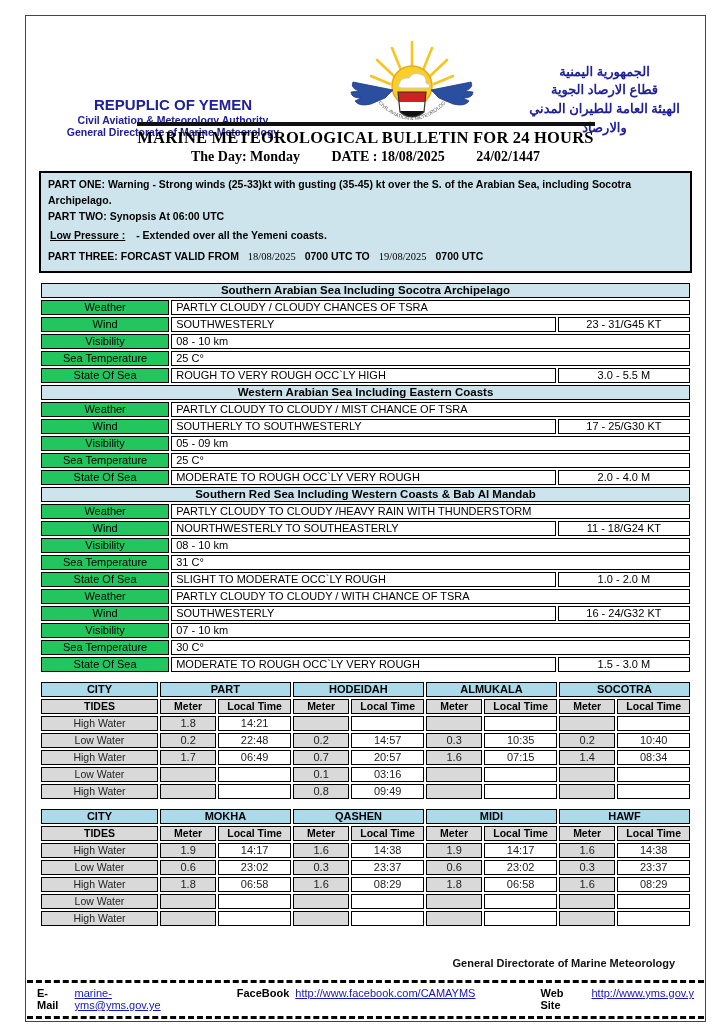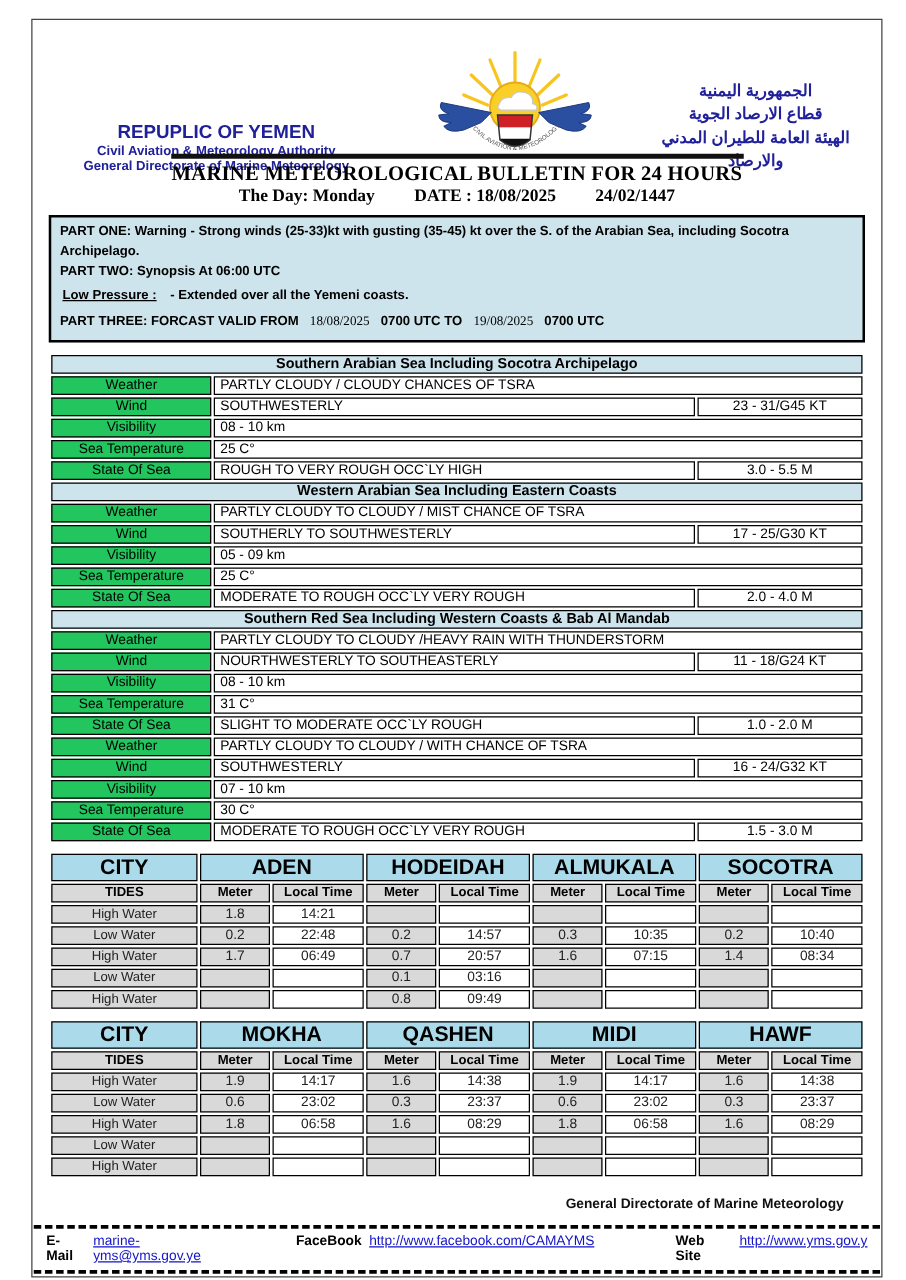--- a/index.html
+++ b/index.html
@@ -44,21 +44,21 @@
 
   
   .forecast { margin-top:8px; }
   .forecast td.sec { background:#cee4ec; text-align:center; font-weight:bold; font-size:11.5px; }
   .forecast td.lbl { background:#22c55e; text-align:center; }
   .forecast td.val { background:#fff; }
   .forecast td.rng { background:#fff; text-align:center; }
 
   
   .tides { margin-top:6px; }
-  .tides td.city   { background:#abdaeb; text-align:center; font-weight:bold; font-size:17px; }
+  .tides td.city   { background:#abdaeb; text-align:center; font-weight:bold; font-size:11px; }
   .tides td.sub    { background:#d9d9d9; text-align:center; font-weight:bold; font-size:10.5px; }
   .tides td.rowlbl { background:#d9d9d9; text-align:center; font-size:10.5px; color:#222; }
   .tides td.metercell { background:#d9d9d9; text-align:center; color:#222; }
   .tides td.timecell  { background:#fff; text-align:center; color:#222; }
 
   
   .signature { position:absolute; right:30px; bottom:52px; font-size:11px; font-weight:bold; color:#111; }
   .contact-bar { position:absolute; left:1px; right:1px; bottom:2px;
                  border-top:3px dashed #000; border-bottom:3px dashed #000;
                  padding:4px 10px 5px 10px; display:flex; align-items:baseline; font-size:11px; }
@@ -273,21 +273,21 @@
           <col style="width:56px">
             <col style="width:72px">
           <col style="width:56px">
             <col style="width:72px">
           <col style="width:56px">
             <col style="width:72px">
         </colgroup>
         <tbody>
             <tr>
               <td class="city">CITY</td>
-              <td class="city" colspan="2">ADEN</td>
+              <td class="city" colspan="2">PART</td>
               <td class="city" colspan="2">HODEIDAH</td>
               <td class="city" colspan="2">ALMUKALA</td>
               <td class="city" colspan="2">SOCOTRA</td>
             </tr>
             <tr>
               <td class="sub">TIDES</td>
               <td class="sub">Meter</td>
               <td class="sub">Local Time</td>
               <td class="sub">Meter</td>
               <td class="sub">Local Time</td>

